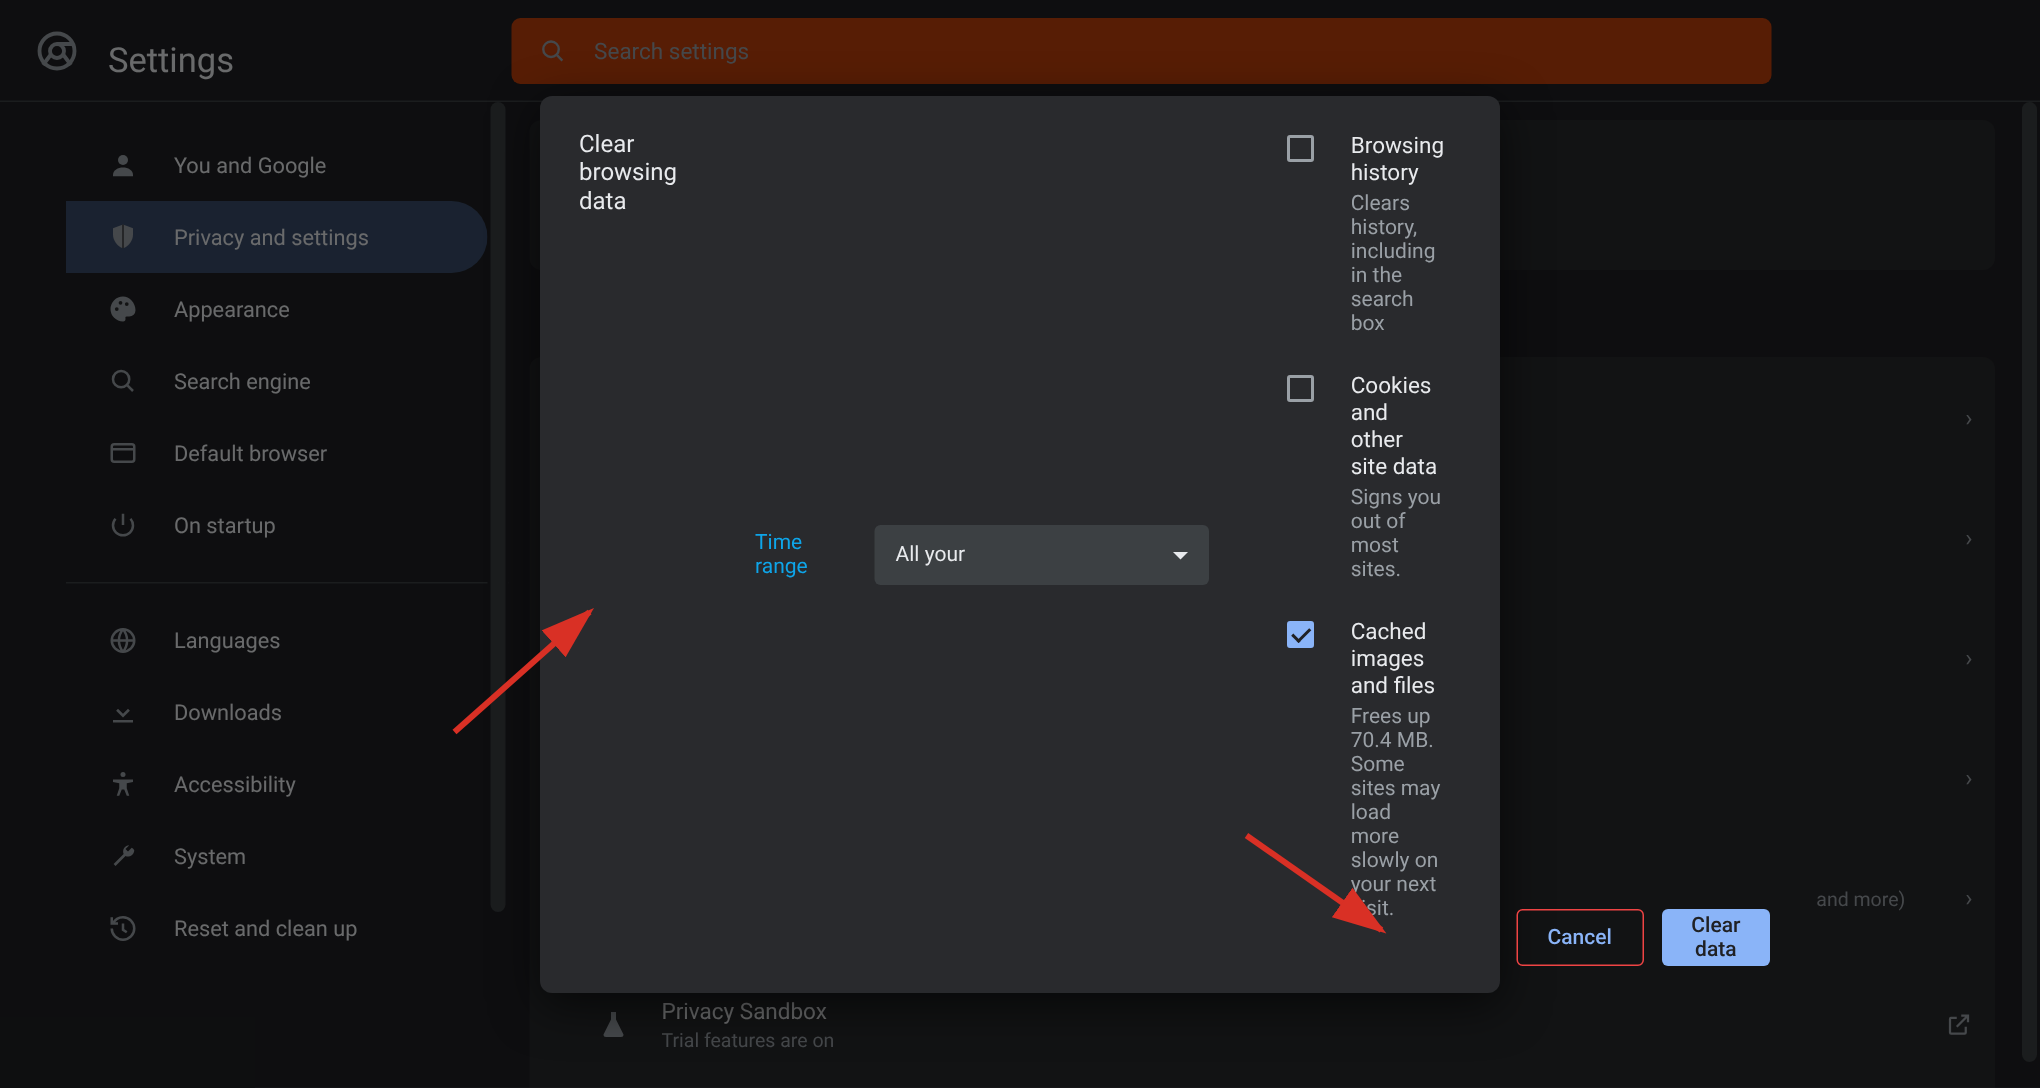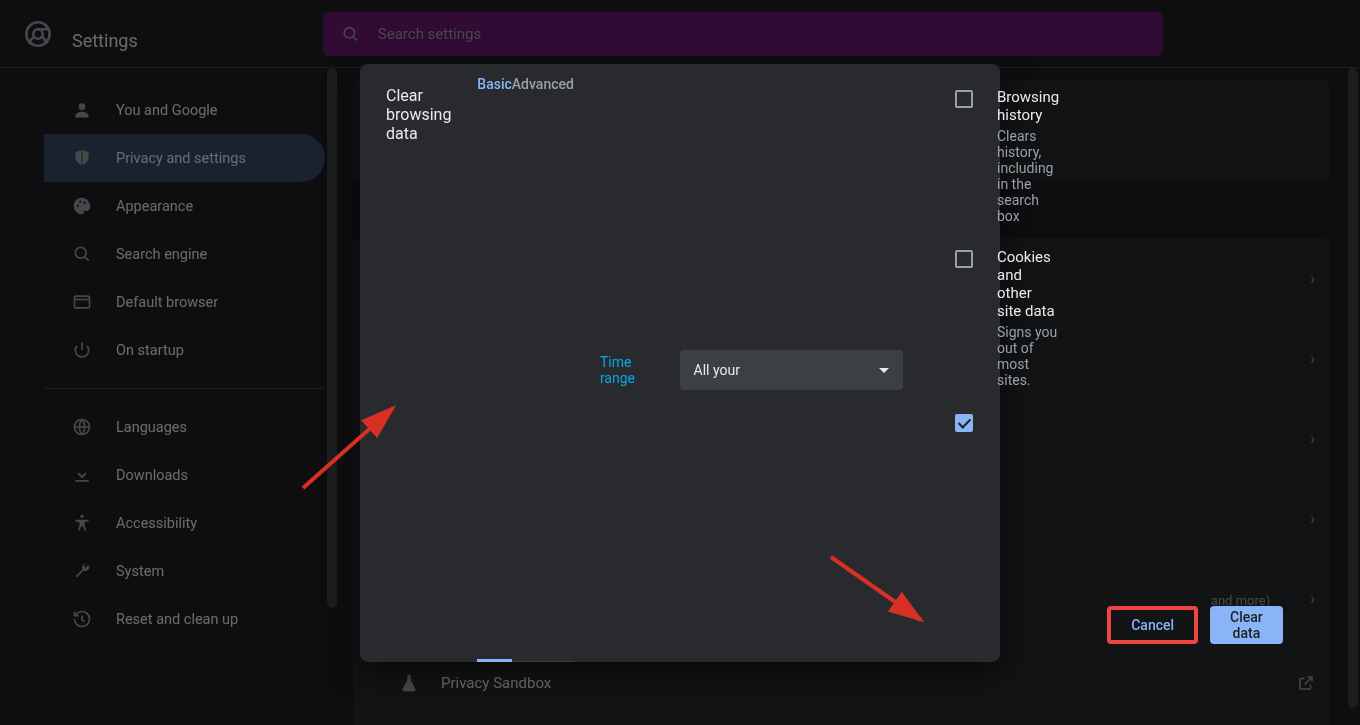--- a/index.html
+++ b/index.html
@@ -1,22 +1,22 @@
 <!DOCTYPE html>
 <html><head>
 <meta charset="utf-8">
 <style>
 * { margin:0; padding:0; box-sizing:border-box; font-family:Roboto,Arial,sans-serif; }
 body { background:#202124; color:#e8eaed; width:1360px; height:725px; overflow:hidden; position:relative; }
 
 
 .header { height:68px; display:flex; align-items:center; padding:0 24px; border-bottom:1px solid #3c4043; }
 .header .chrome-logo { width:28px; height:28px; margin-right:20px; }
-.header .title { font-size:18px; color:#e8eaed; font-weight:400;margin-top:14px; }
-.searchbar { margin-left:185px; width:840px; height:44px; background:#701a75; border-radius:6px; display:flex; align-items:center; padding:0 18px; }
+.header .title { font-size:23px; color:#e8eaed; font-weight:400;margin-top:14px; }
+.searchbar { margin-left:185px; width:840px; height:44px; background:#c2410c; border-radius:6px; display:flex; align-items:center; padding:0 18px; }
 .searchbar .icon { width:20px; height:20px; color:#9aa0a6; margin-right:18px; }
 .searchbar input { background:transparent; border:none; outline:none; color:#e8eaed; font-size:15px; width:100%; }
 .searchbar input::placeholder { color:#9aa0a6; }
 
 
 .main { display:flex; height:calc(725px - 68px);padding-left:44px; }
 .sidebar { width:295px; padding-top:18px; overflow-y:auto; position:relative; }
 .sidebar-scroll { position:absolute; right:0; top:0; width:14px; height:100%; background:#202124; }
 .sidebar-thumb { position:absolute; right:2px; top:0; width:10px; height:540px; background:#3c4043; border-radius:5px; }
 .sidebar-item { height:48px; display:flex; align-items:center; padding-left:28px; cursor:pointer; border-radius:0 24px 24px 0; margin-right:14px; }
@@ -59,21 +59,21 @@
 .opts { padding:12px 26px; }
 .opt { display:flex; align-items:flex-start; padding:12px 0; }
 .cb { width:18px; height:18px; border:2px solid #9aa0a6; border-radius:2px; margin-right:24px; margin-top:2px; flex-shrink:0; cursor:pointer; position:relative; }
 .cb.checked { background:#8ab4f8; border-color:#8ab4f8; }
 .cb.checked::after { content:""; position:absolute; left:4px; top:0px; width:5px; height:10px; border:solid #202124; border-width:0 2px 2px 0; transform:rotate(45deg); }
 .opt .texts .t1 { font-size:15px; color:#e8eaed; }
 .opt .texts .t2 { font-size:14px; color:#9aa0a6; margin-top:4px; }
 
 .dialog-foot { margin-top:auto; padding:18px 22px; display:flex; justify-content:flex-end; gap:12px; }
 .btn { height:38px; padding:0 20px; border-radius:4px; font-size:14px; font-weight:500; cursor:pointer; }
-.btn.cancel { background:transparent; border:4px solid #ef4444; color:#8ab4f8; }
+.btn.cancel { background:transparent; border:1px solid #ef4444; color:#8ab4f8; }
 .btn.primary { background:#8ab4f8; border:none; color:#202124; }
 
 
 .arrow { position:absolute; z-index:20; pointer-events:none; }
 .arrow svg { overflow:visible; }
 </style>
 </head>
 <body>
 
 <div class="header">
@@ -203,40 +203,37 @@
           <div class="t2">and more)</div>
         </div>
       <span class="chev" style="margin-left:40px;">›</span>
     </div>
     <div class="bg-row" style="top:575px;">
       <svg class="icon" viewBox="0 0 24 24" fill="#9aa0a6">
           <path d="M10 2v6L4 20a2 2 0 002 2h12a2 2 0 002-2L14 8V2"></path>
         </svg>
       <div class="texts">
         <div class="t1">Privacy Sandbox</div>
+        <div class="t2">Trial features are on</div>
       </div>
       <svg class="ext" style="margin-left:auto;width:18px;height:18px;" viewBox="0 0 24 24" fill="none" stroke="#9aa0a6" stroke-width="2">
           <path d="M14 4h6v6M20 4L10 14M18 14v5a1 1 0 01-1 1H5a1 1 0 01-1-1V7a1 1 0 011-1h5"></path>
         </svg>
     </div>
 
     <div class="content-scroll">
         <div class="content-thumb"></div>
       </div>
   </div>
 </div>
 
 <div class="overlay"></div>
 
 <div class="dialog">
   <div class="dialog-title">Clear browsing data</div>
-  <div class="tabs">
-    <div class="tab active">Basic</div>
-    <div class="tab">Advanced</div>
-  </div>
   <div class="time-row">
     <div class="lab">Time range</div>
     <div class="select">
       <span class="val">All your</span>
       <span class="tri"></span>
     </div>
   </div>
   <div class="opts" id="opts">
       <div class="opt">
         <div class="cb"></div>
@@ -247,20 +244,24 @@
       </div>
       <div class="opt">
         <div class="cb"></div>
         <div class="texts">
           <div class="t1">Cookies and other site data</div>
           <div class="t2">Signs you out of most sites.</div>
         </div>
       </div>
       <div class="opt">
         <div class="cb checked"></div>
+        <div class="texts">
+          <div class="t1">Cached images and files</div>
+          <div class="t2">Frees up 70.4 MB. Some sites may load more slowly on your next visit.</div>
+        </div>
       </div>
     </div>
   <div class="dialog-foot">
     <button class="btn cancel">Cancel</button>
     <button class="btn primary">Clear data</button>
   </div>
 </div>
 
 <div class="arrow" style="left:298px; top:400px;">
   <svg width="110" height="95">

